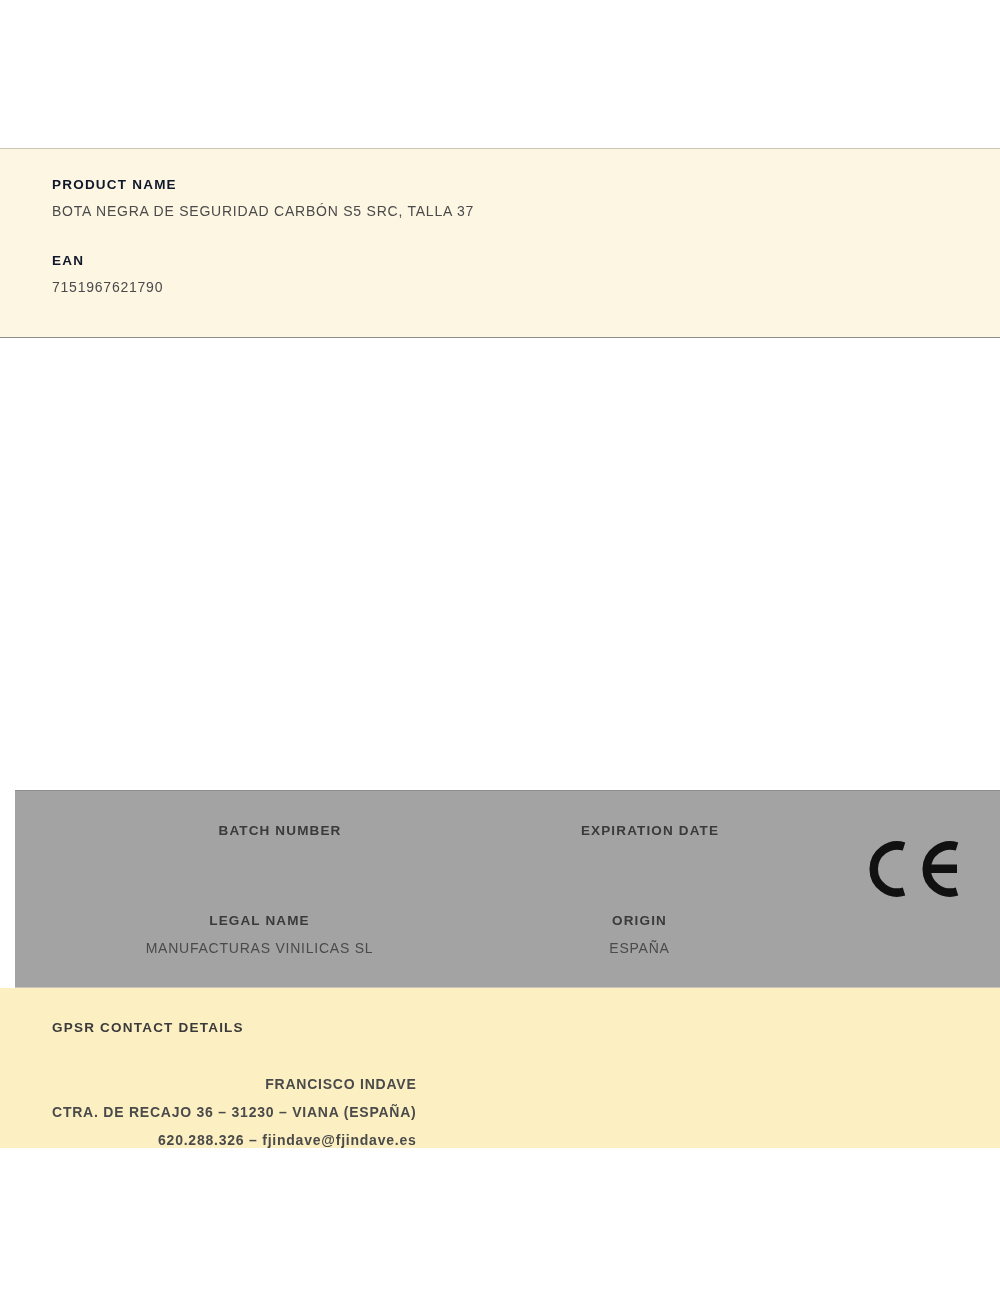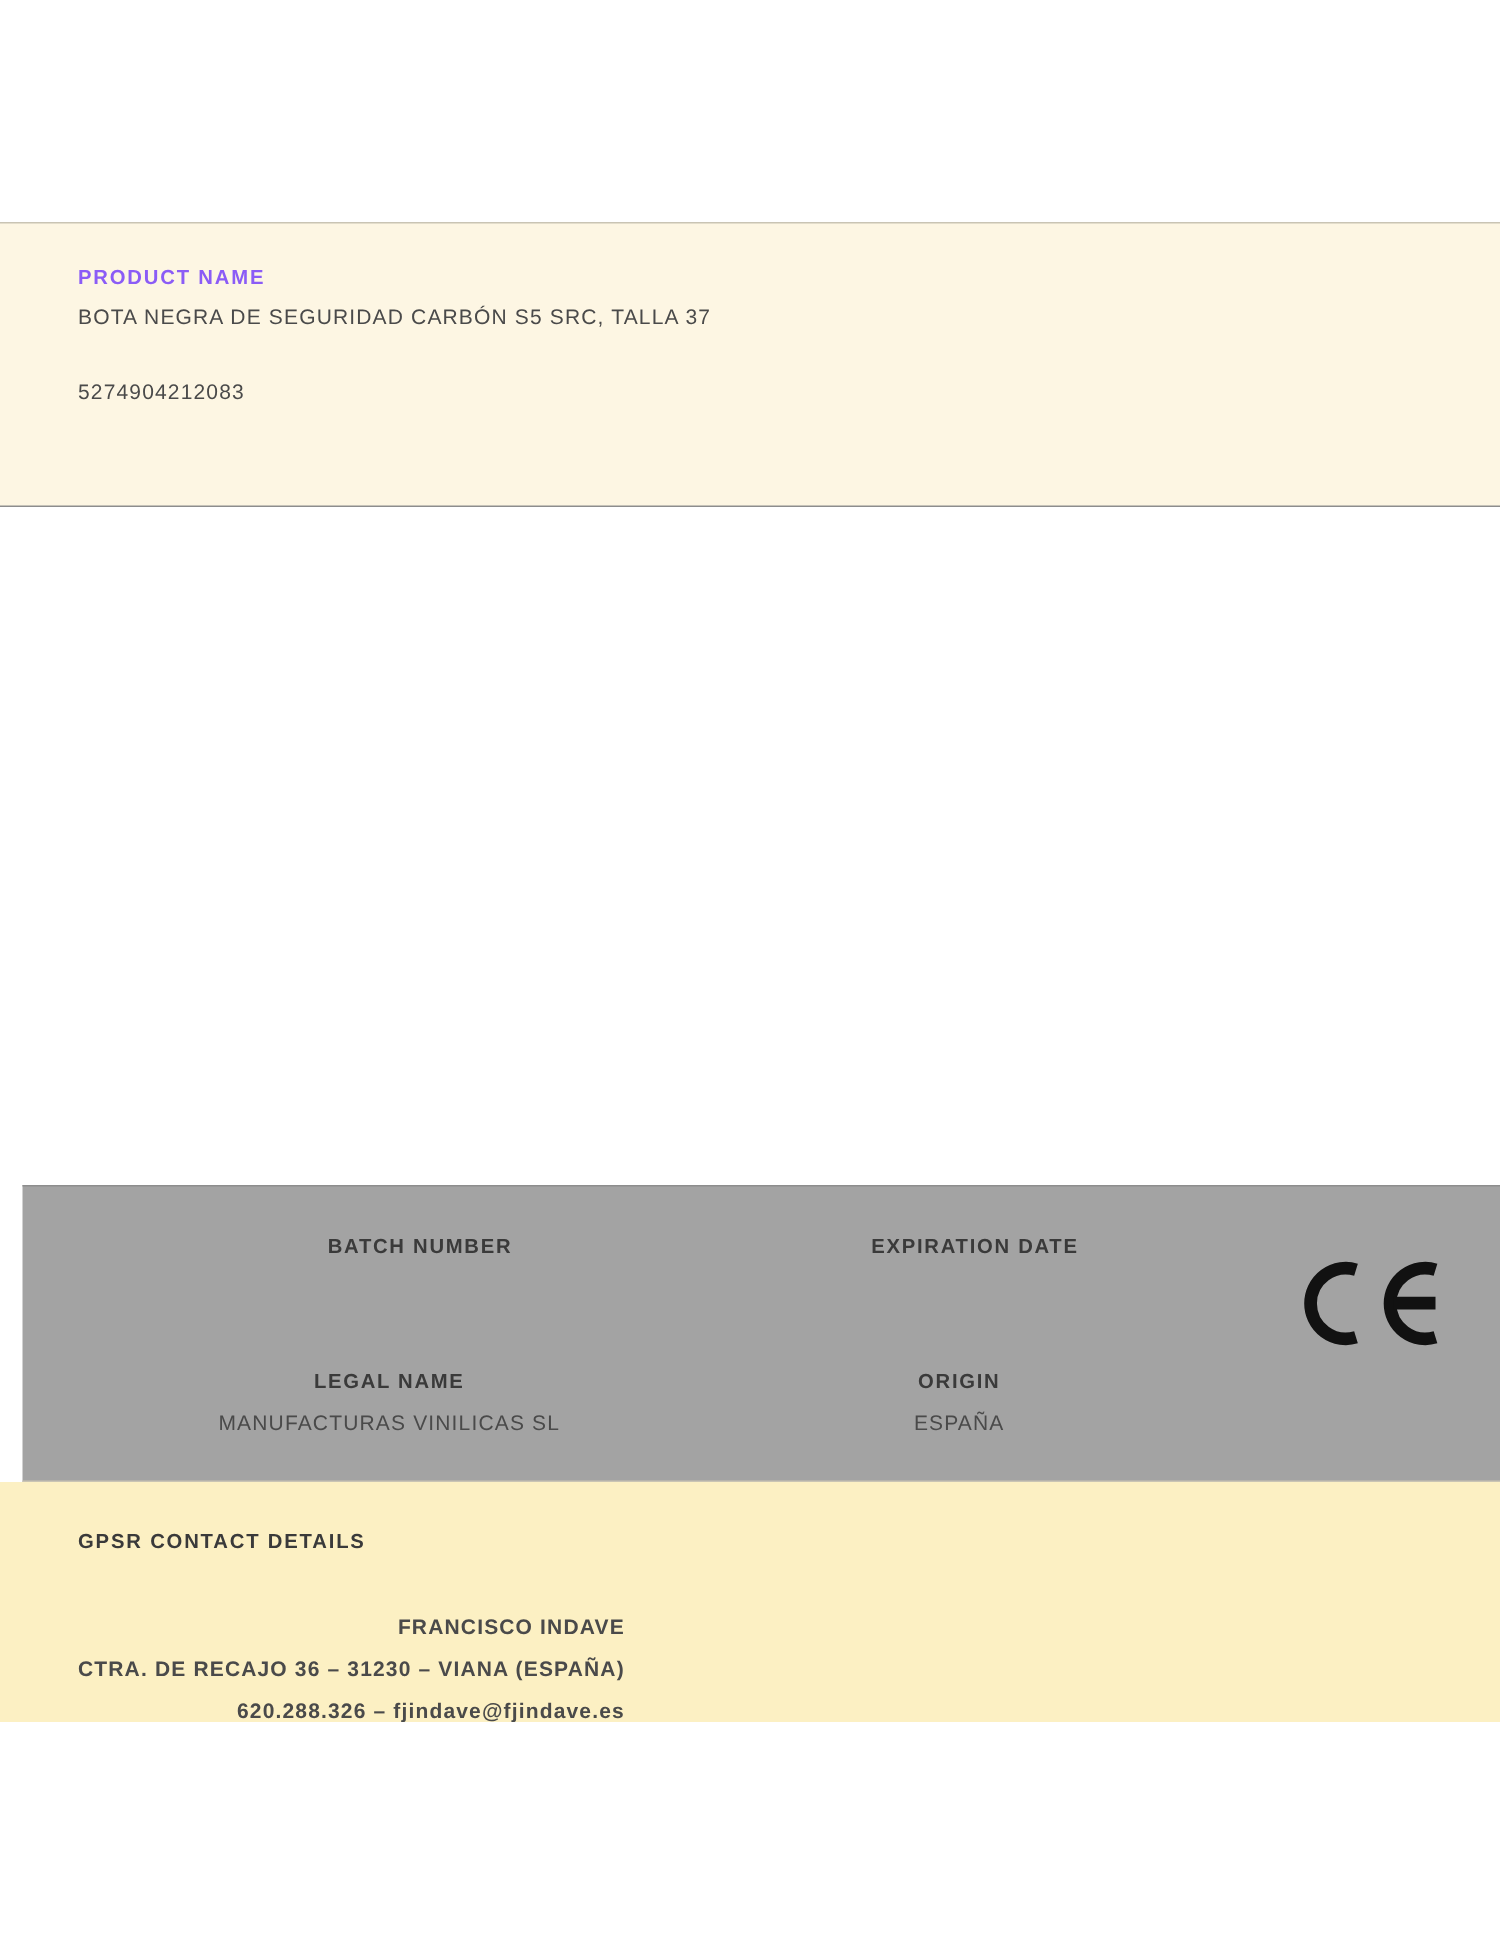--- a/index.html
+++ b/index.html
@@ -36,21 +36,21 @@
     border-bottom: 1px solid #8d8d8d;
     box-sizing: border-box;
   }
   .top-inner {
     padding: 28px 52px 0 52px;
   }
   .field-label {
     font-size: 13.5px;
     font-weight: bold;
     letter-spacing: 0.09em;
-    color: #8b5cf6;
+    color: #0f172a;
     margin: 0 0 11px 0;
   }
   .field-value {
     font-size: 14px;
     letter-spacing: 0.055em;
     color: #4a4a4a;
     margin: 0;
   }
   .spacer-28 { height: 34px; }
 
@@ -162,21 +162,22 @@
 </head>
 <body>
 
 <div class="label-sheet">
 
   <section class="top-block">
     <div class="top-inner">
       <p class="field-label">PRODUCT NAME</p>
       <p class="field-value">BOTA NEGRA DE SEGURIDAD CARBÓN S5 SRC, TALLA 37</p>
       <div class="spacer-28"></div>
-      <p class="field-value">5274904212083</p>
+      <p class="field-label">EAN</p>
+      <p class="field-value">7151967621790</p>
     </div>
   </section>
 
   <div class="middle-blank"></div>
 
   <section class="mid-block">
 
     <div class="grid-row row1">
       <div class="cell col-a">
         <p class="cell-label">BATCH NUMBER</p>

